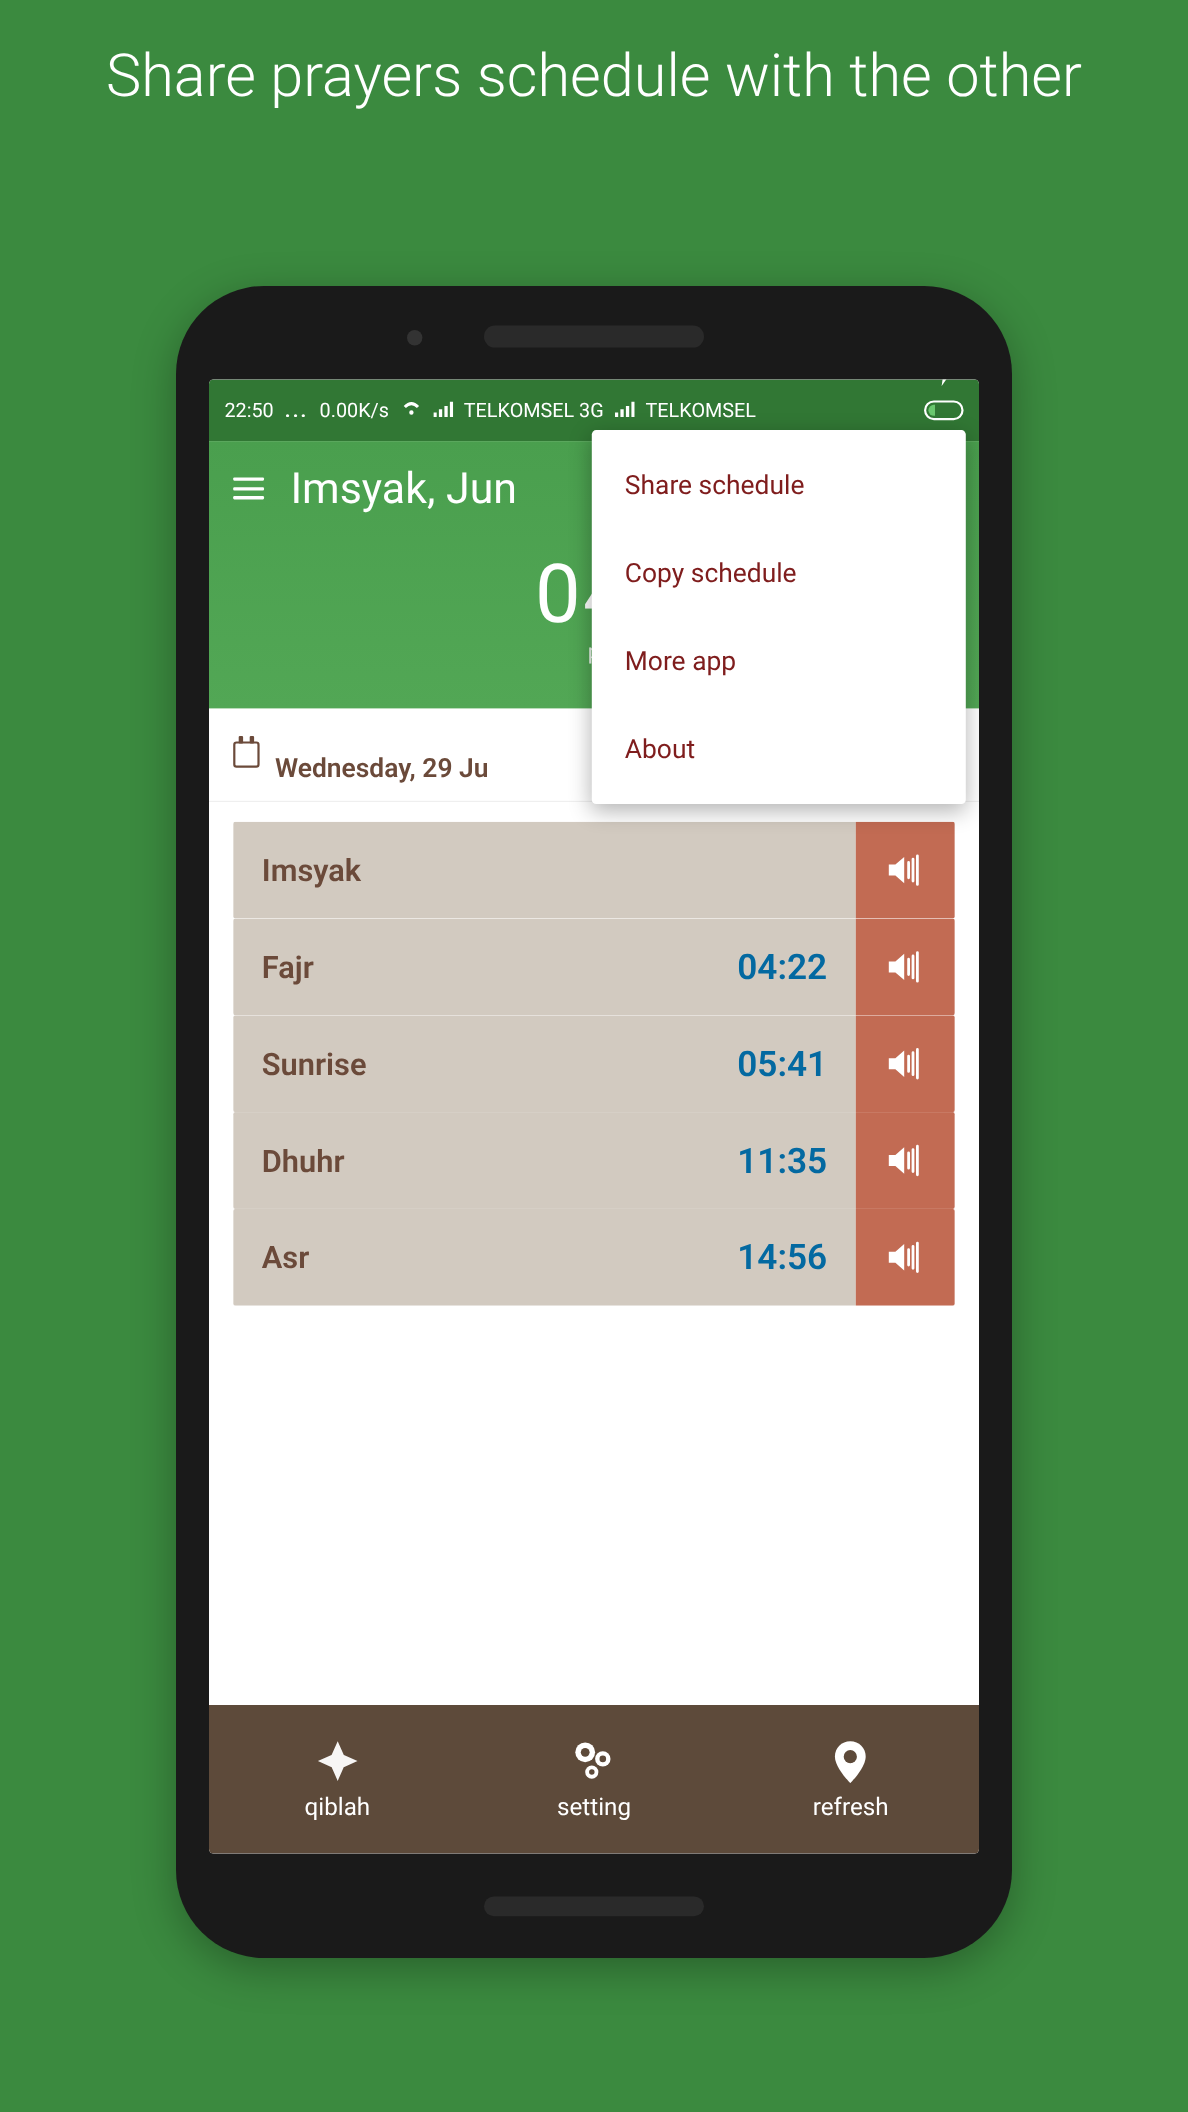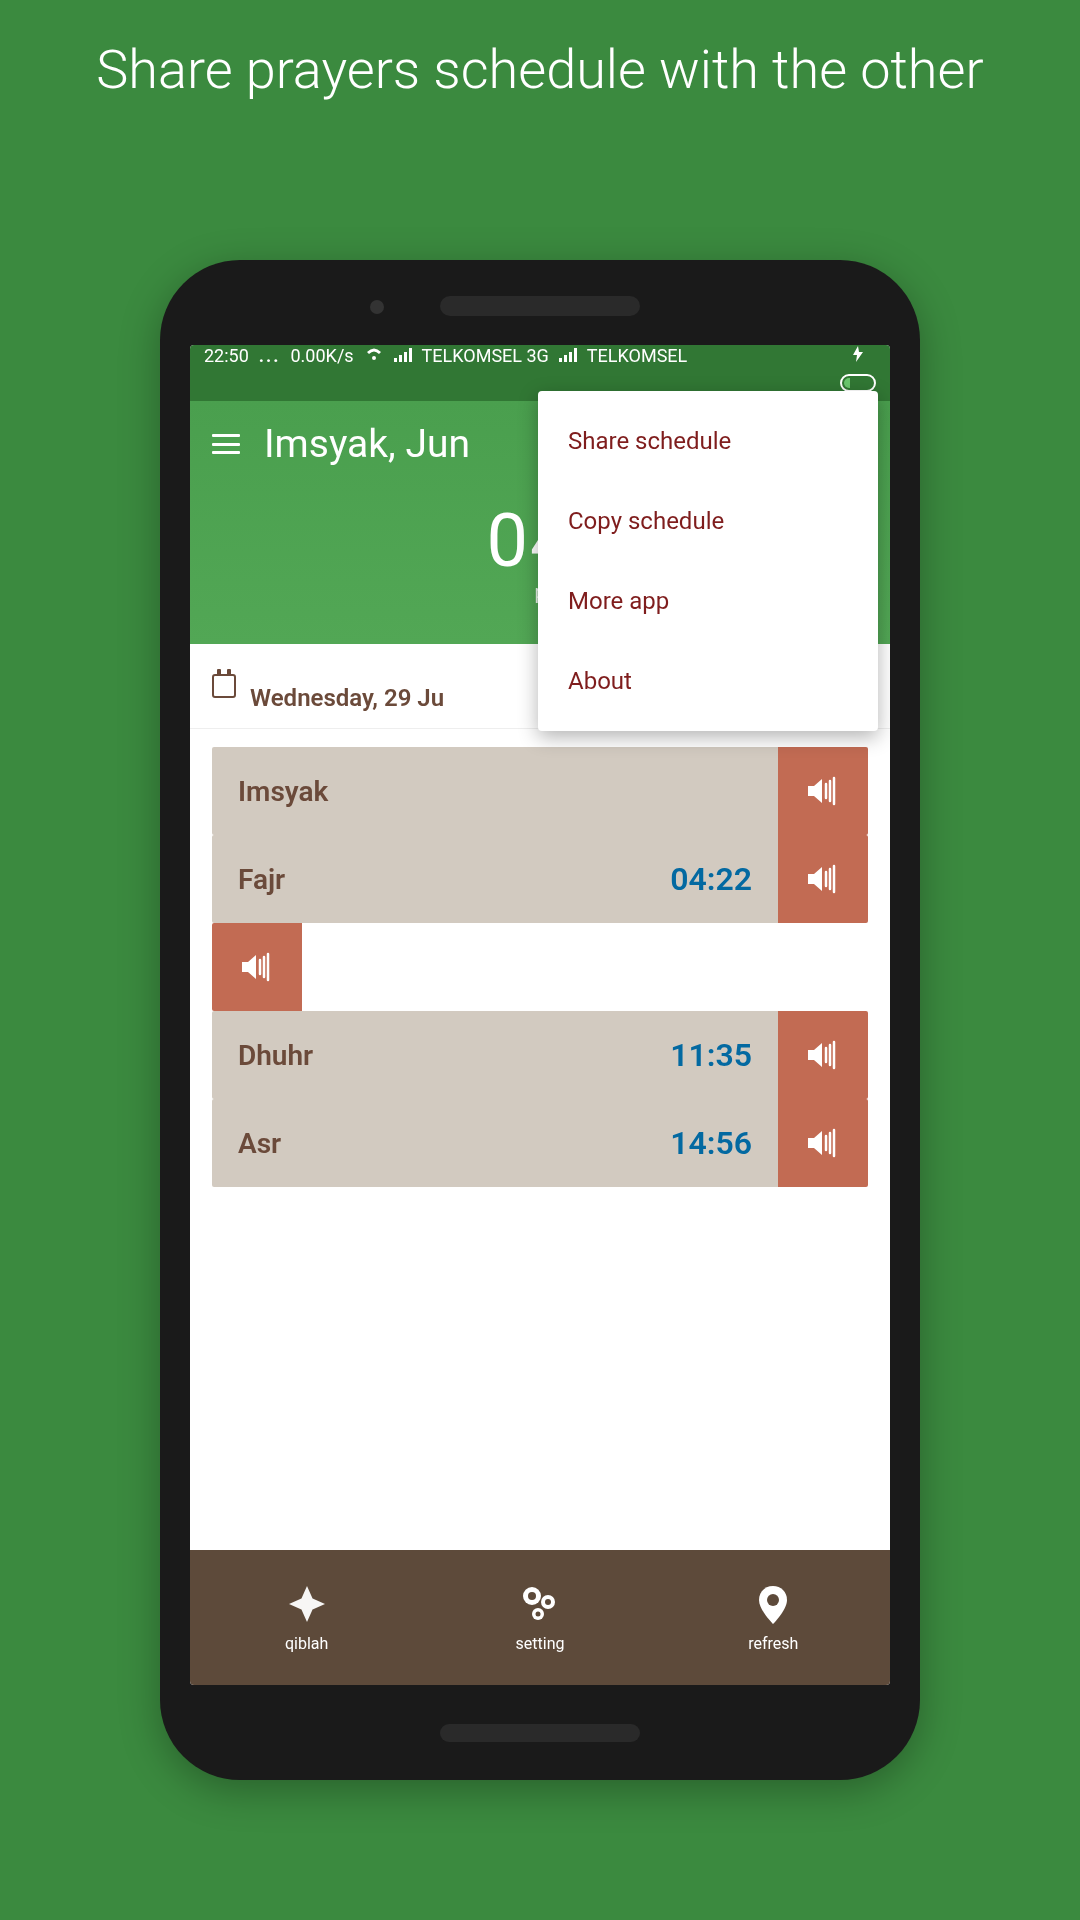--- a/index.html
+++ b/index.html
@@ -67,21 +67,21 @@
   background: #ffffff;
   border-radius: 4px;
   overflow: hidden;
   position: relative;
 }
 .status-bar {
   height: 56px;
   background: #317734;
   color: #fff;
   display: flex;
-  align-items: flex-start;
+  align-items: center;
   padding: 0 14px;
   font-size: 18px;
   gap: 24px;
 }
 .status-left { display: flex; align-items: center; gap: 10px; }
 .status-right { margin-left: auto; display: flex; align-items: center; gap: 8px; flex-direction: column; }
 .status-dots { font-weight: bold; letter-spacing: 2px; }
 .battery-pill {
   width: 36px;
   height: 18px;
@@ -228,21 +228,21 @@
 .nav-item {
   flex: 1;
   display: flex;
   flex-direction: column;
   align-items: center;
   justify-content: center;
   gap: 8px;
   color: #fff;
 }
 .nav-icon { width: 44px; height: 44px; }
-.nav-label { font-size: 16px; }
+.nav-label { font-size: 22px; }
 .dropdown-menu {
   position: absolute;
   top: 46px;
   right: 12px;
   width: 340px;
   background: #fff;
   border-radius: 4px;
   box-shadow: 0 6px 20px rgba(0,0,0,0.3);
   padding: 10px 0;
   z-index: 100;
@@ -340,20 +340,24 @@
         <div class="prayer-sound">
           <span class="speaker-icon">
             <svg viewBox="0 0 34 30">
                 <path d="M2 10 H8 L16 3 V27 L8 20 H2 Z" fill="#fff"></path>
                 <path d="M20 8 V22 M24 5 V25 M28 2 V28" stroke="#fff" stroke-width="2.5" fill="none" stroke-linecap="round"></path>
               </svg>
           </span>
         </div>
       </div>
       <div class="prayer-row">
+        <div class="prayer-main">
+          <span class="prayer-name">Sunrise</span>
+          <span class="prayer-time">05:41</span>
+        </div>
         <div class="prayer-sound">
           <span class="speaker-icon">
             <svg viewBox="0 0 34 30">
                 <path d="M2 10 H8 L16 3 V27 L8 20 H2 Z" fill="#fff"></path>
                 <path d="M20 8 V22 M24 5 V25 M28 2 V28" stroke="#fff" stroke-width="2.5" fill="none" stroke-linecap="round"></path>
               </svg>
           </span>
         </div>
       </div>
       <div class="prayer-row">

